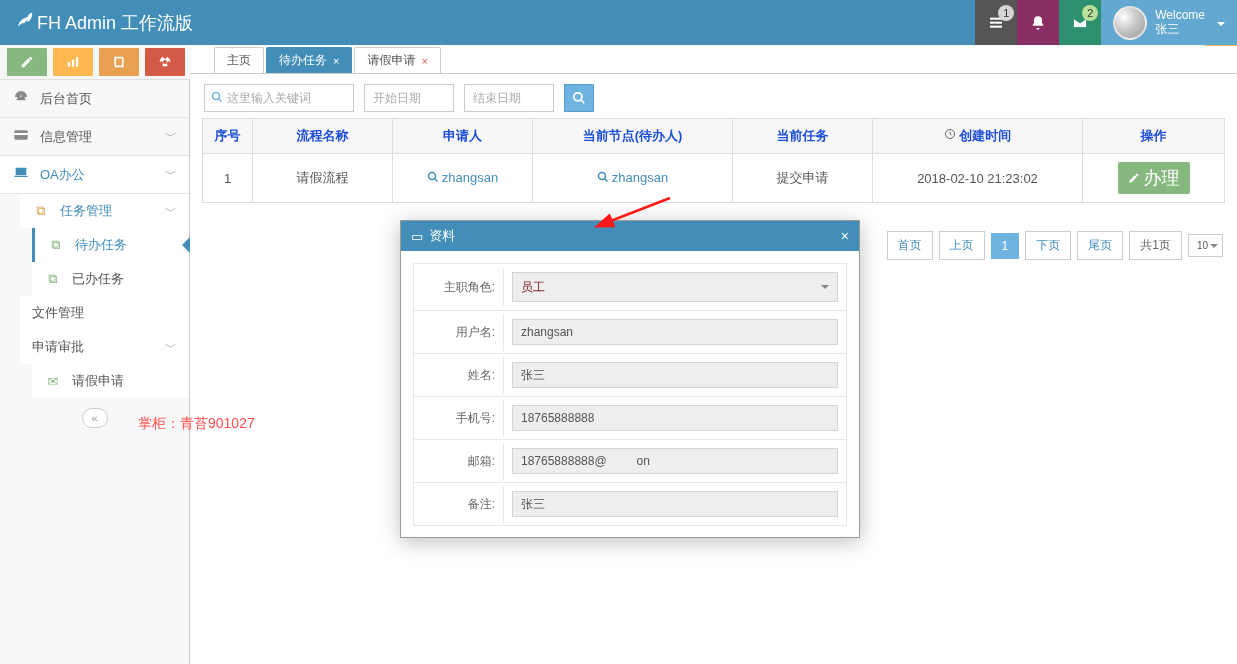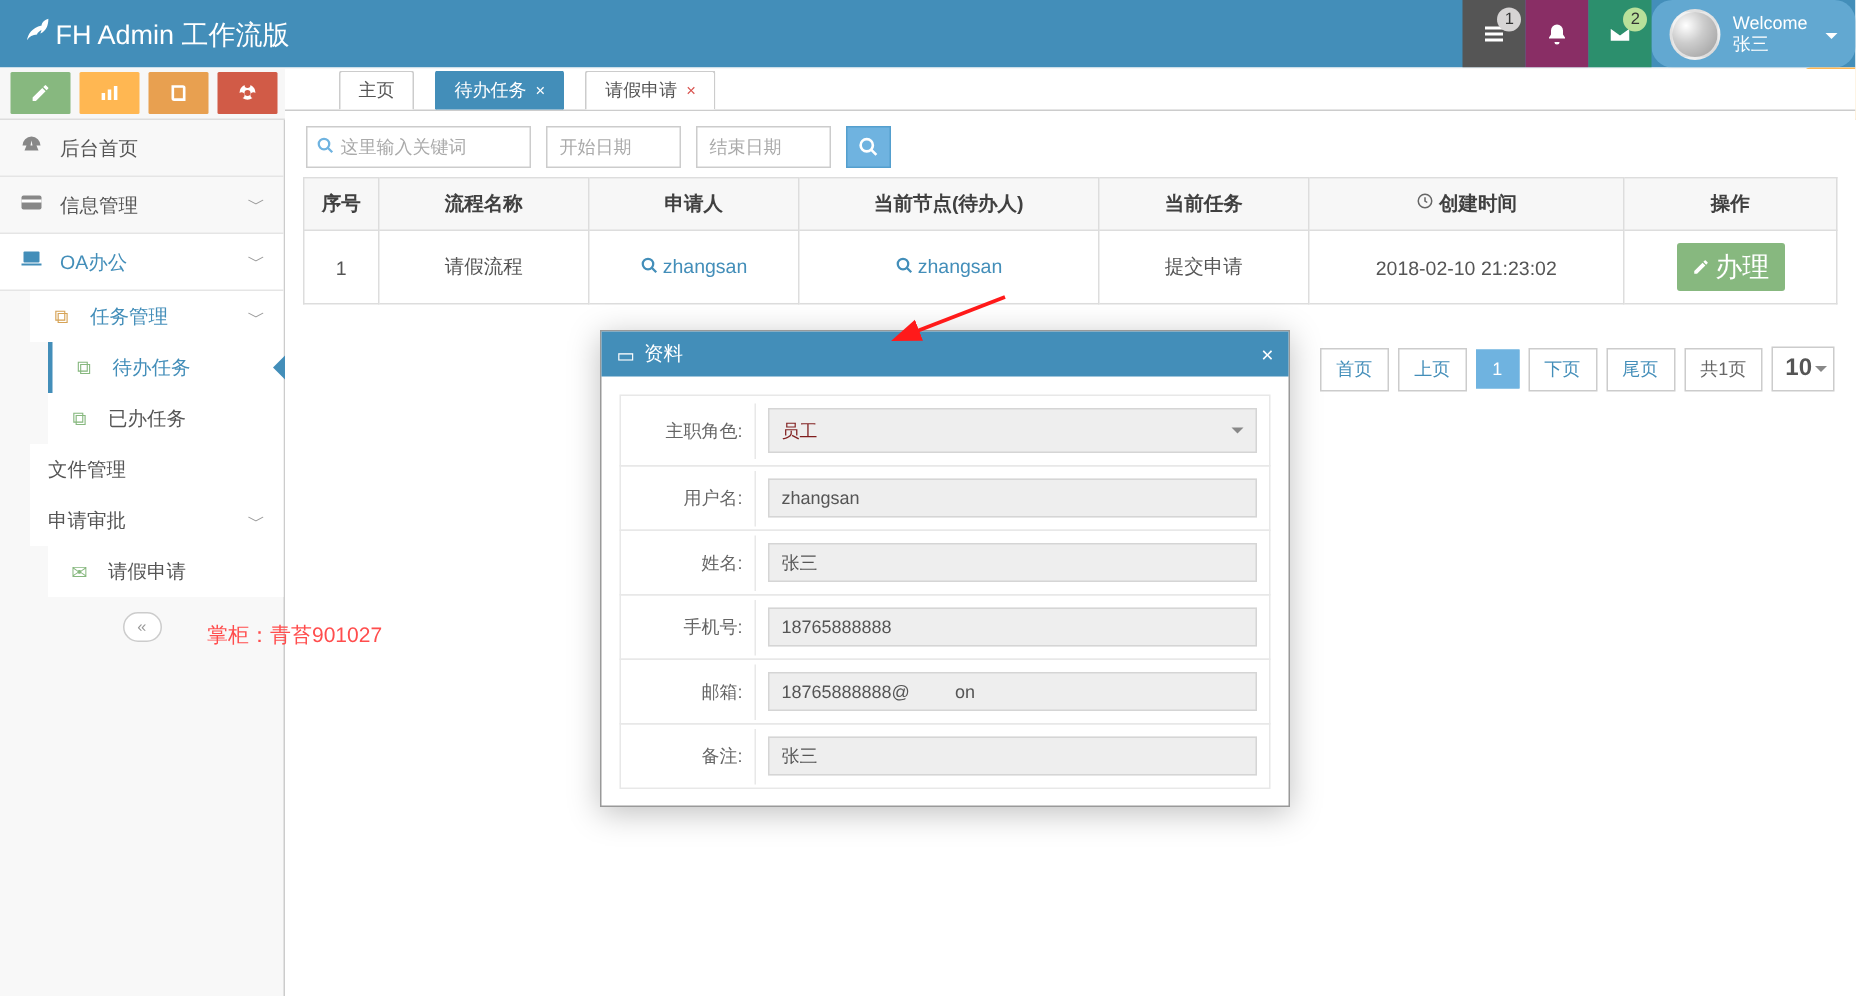--- a/index.html
+++ b/index.html
@@ -9,21 +9,21 @@
   .navbar { height: 45px; background: #438eb9; color: #fff; display: flex; align-items: center; padding-left: 15px; }
   .navbar-brand { font-size: 18px; display: flex; align-items: center; gap: 4px; }
   .navbar-brand .leaf { font-size: 18px; }
   .navbar-right { margin-left: auto; display: flex; align-items: stretch; height: 45px; }
   .nav-badge-btn { width: 42px; display: flex; align-items: center; justify-content: center; position: relative; cursor: pointer; }
   .nav-badge-btn.grey { background: #555555; }
   .nav-badge-btn.purple { background: #892e65; }
   .nav-badge-btn.green { background: #2c8f6d; }
   .nav-badge-btn svg, .nav-badge-btn .glyph { color: #fff; }
   .nav-badge-num { position: absolute; top: 5px; right: 3px; background: #d6d4d4; color: #333; border-radius: 9px; min-width: 16px; height: 16px; font-size: 11px; display: flex; align-items: center; justify-content: center; padding: 0 4px; }
-  .nav-user { background: #62a8d1; display: flex; align-items: center; padding: 0 12px; gap: 8px; cursor: pointer; border-radius: 14px; }
+  .nav-user { background: #62a8d1; display: flex; align-items: center; padding: 0 12px; gap: 8px; cursor: pointer; }
   .avatar-circle { width: 34px; height: 34px; border-radius: 50%; border: 2px solid rgba(255,255,255,.6); background: radial-gradient(circle at 30% 30%, #fff 0%, #ccc 40%, #999 100%); flex: none; }
   .nav-user-text { font-size: 12px; line-height: 1.1; }
   .nav-user-text .wel { font-size: 12px; }
   .caret-down { border: 4px solid transparent; border-top-color: #fff; width: 0; height: 0; margin-left: 4px; align-self: center; margin-top: 6px; }
 
   
   .action-bar { height: 35px; background: #f7f7f7; border-bottom: 1px solid #ddd; display: flex; align-items: center; padding-left: 4px; position: relative; }
   .action-btn { width: 40px; height: 28px; margin: 3px; display: flex; align-items: center; justify-content: center; color: #fff; font-size: 14px; cursor: pointer; border-radius: 1px; }
   .ab-green { background: #87b87f; }
   .ab-orange-light { background: #ffb752; }
@@ -40,45 +40,45 @@
   .side-sub { padding-left: 20px; }
   .side-sub .side-item { height: 34px; border-bottom: none; padding-left: 12px; }
   .side-sub-2 { padding-left: 12px; }
   .active-item { background: #fff; color: #438eb9; border-left: 3px solid #438eb9; padding-left: 9px; }
   .active-arrow { position: absolute; right: -1px; top: 50%; transform: translateY(-50%); width: 0; height: 0; border: 8px solid transparent; border-right-color: #438eb9; }
   .txt-blue { color: #438eb9; }
   .side-collapse { margin: 10px auto; width: 26px; height: 20px; border: 1px solid #ccc; border-radius: 50px; display: flex; align-items: center; justify-content: center; color: #999; cursor: pointer; background: #fff; font-size: 11px; }
 
   
   .main { position: absolute; left: 190px; top: 46px; right: 0; bottom: 0; background: #fff; }
-  .tabs { height: 28px; background: #fff; border-bottom: 1px solid #ccc; display: flex; align-items: end; padding-left: 18px; gap: 14px; }
+  .tabs { height: 28px; background: #fff; border-bottom: 1px solid #ccc; display: flex; align-items: end; padding-left: 18px; gap: 2px; }
   .tab { border: 1px solid #ccc; border-bottom: none; padding: 4px 12px; font-size: 12px; background: #fff; cursor: pointer; display: flex; align-items: center; gap: 6px; border-top-left-radius: 2px; border-top-right-radius: 2px; }
   .tab.active { background: #438eb9; color: #fff; border-color: #438eb9; }
   .tab .close-x { font-size: 11px; color: #d9534f; cursor: pointer; }
 
   
   .filter-row { padding: 10px 14px 6px; display: flex; gap: 10px; align-items: center; }
   .search-box { border: 1px solid #ccc; height: 28px; width: 150px; display: flex; align-items: center; padding: 0 6px; color: #aaa; font-size: 12px; gap: 4px; }
   .search-box .mag { color: #6fb3e0; }
   .date-box { border: 1px solid #ccc; height: 28px; width: 90px; padding: 0 8px; color: #aaa; font-size: 12px; display: flex; align-items: center; }
   .search-btn { background: #6fb3e0; border: 1px solid #549fce; width: 30px; height: 28px; color: #fff; display: flex; align-items: center; justify-content: center; cursor: pointer; }
 
   
   .table-wrap { padding: 0 12px; }
   table { width: 100%; border-collapse: collapse; font-size: 13px; }
   th, td { border: 1px solid #ddd; padding: 8px 6px; text-align: center; }
-  thead th { background: #f7f7f7; font-weight: bold; color: #404040; }
+  thead th { background: #f7f7f7; font-weight: bold; color: #1d4ed8; }
   .link { color: #438eb9; cursor: pointer; display: inline-flex; align-items: center; gap: 3px; justify-content: center; }
   .btn-handle { background: #87b87f; color: #fff; padding: 4px 10px; border-radius: 2px; display: inline-flex; align-items: center; gap: 4px; font-size: 18px; cursor: pointer; }
 
   
   .pagination { padding: 28px 14px 0; display: flex; justify-content: flex-end; gap: 6px; align-items: center; position: relative; z-index: 0; }
   .pg-btn { border: 1px solid #ccc; padding: 5px 10px; color: #438eb9; cursor: pointer; background: #fff; font-size: 12px; }
   .pg-btn.active { background: #6fb3e0; color: #fff; border-color: #6fb3e0; }
-  .pg-select { border: 1px solid #ccc; padding: 5px 14px 5px 8px; font-size: 16px; background: #fff; position: relative; font-weight: bold; }
+  .pg-select { border: 1px solid #ccc; padding: 5px 14px 5px 8px; font-size: 10px; background: #fff; position: relative; }
   .pg-select::after { content: ''; position: absolute; right: 4px; top: 50%; border: 4px solid transparent; border-top-color: #888; transform: translateY(-2px); }
 
   
   .modal { position: absolute; top: 220px; left: 400px; width: 460px; background: #fff; border: 1px solid #999; box-shadow: 0 4px 20px rgba(0,0,0,.25); z-index: 100; }
   .modal-head { background: #438eb9; color: #fff; padding: 6px 10px; font-size: 13px; display: flex; align-items: center; gap: 6px; }
   .modal-head .close { margin-left: auto; cursor: pointer; font-size: 14px; }
   .modal-body { padding: 12px; }
   .form-row { display: flex; align-items: center; border: 1px solid #e8e8e8; margin-bottom: -1px; }
   .form-label { width: 90px; text-align: right; padding: 10px 8px; color: #666; font-size: 12px; border-right: 1px solid #e8e8e8; }
   .form-field { flex: 1; padding: 8px; }

